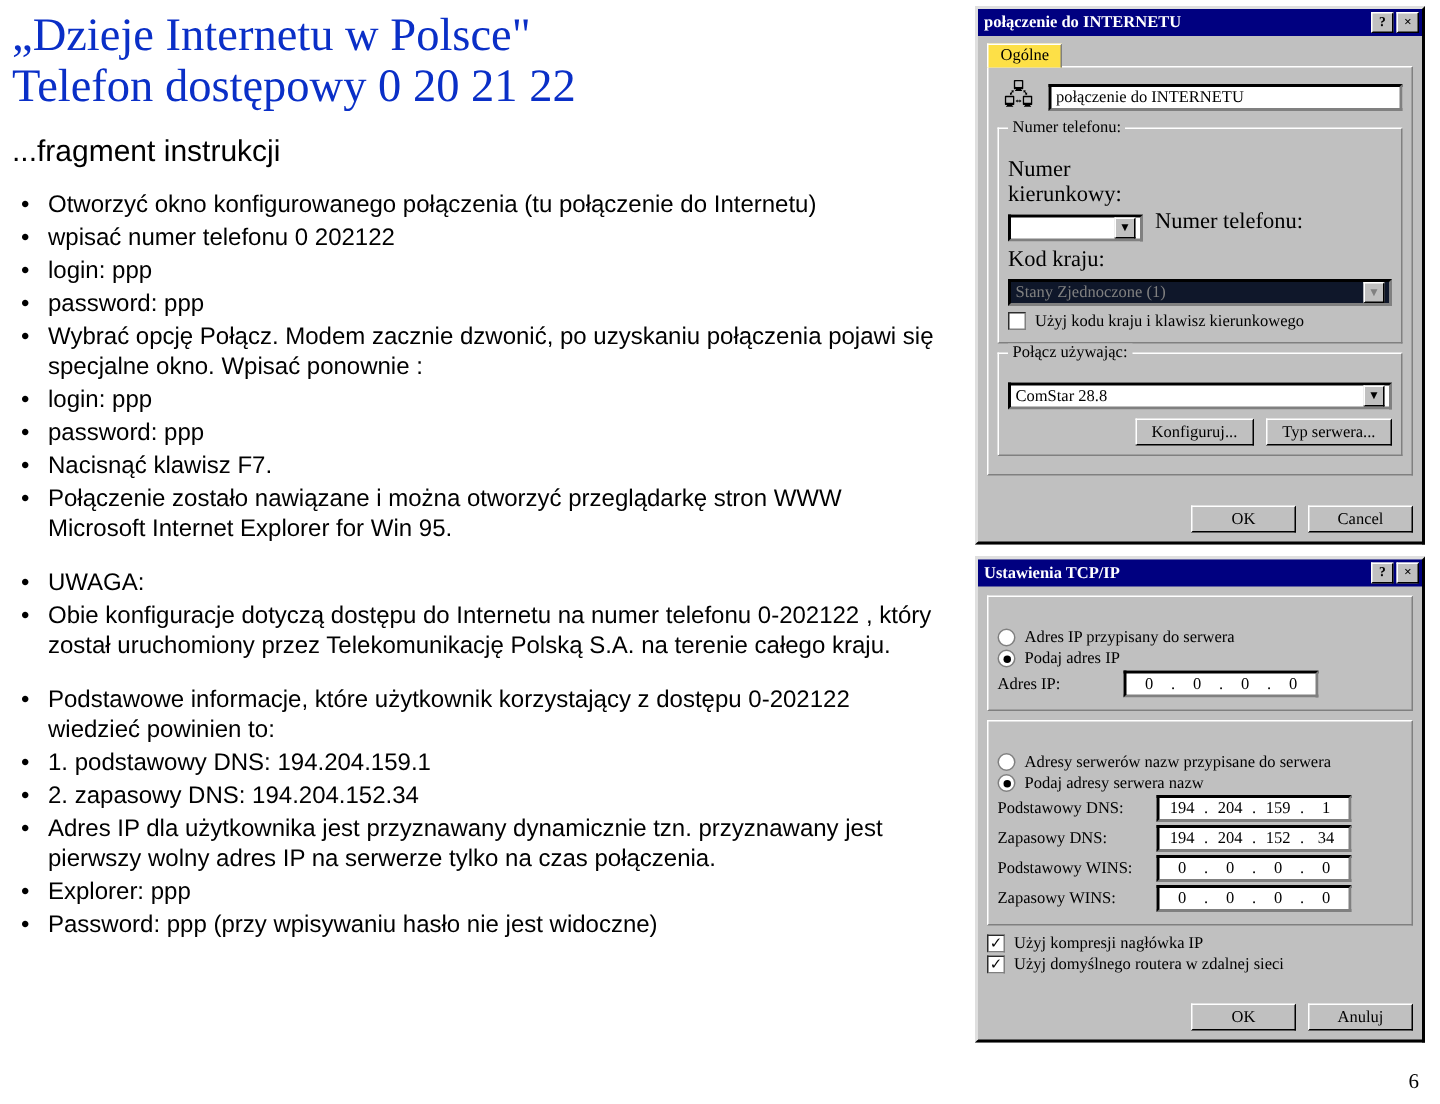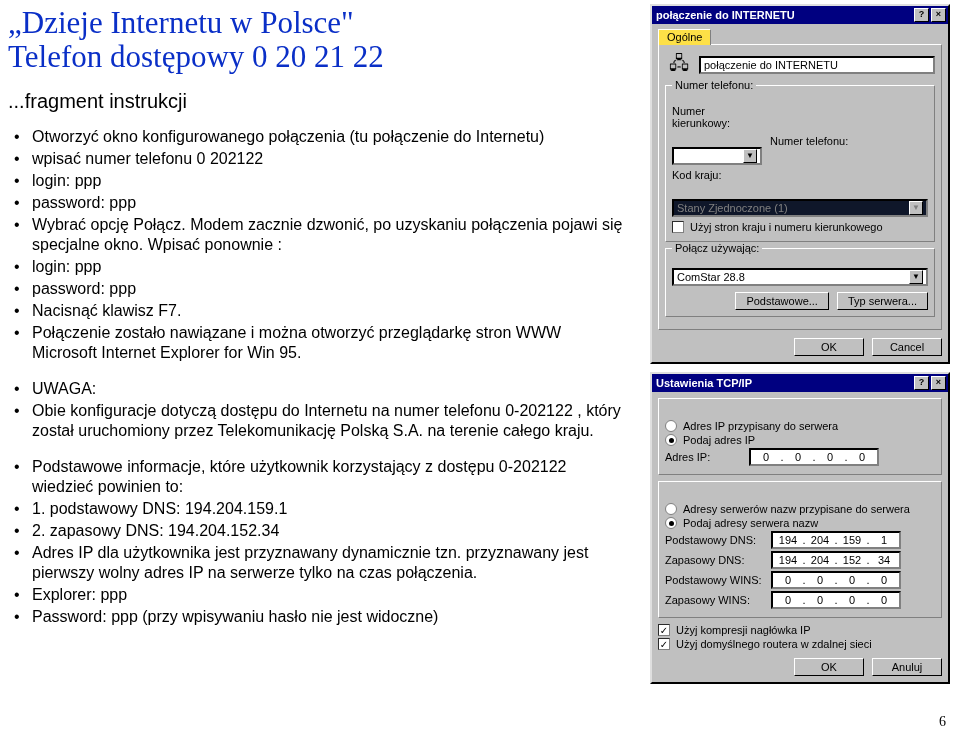--- a/index.html
+++ b/index.html
@@ -45,21 +45,21 @@
     font-size: 14px; font-family: "Times New Roman", serif;
   }
   .right {
     position: absolute; left: 650px; top: 4px; width: 300px;
   }
   
   .win {
     background: #c0c0c0;
     border: 2px solid #000;
     border-top-color: #dfdfdf; border-left-color: #dfdfdf;
-    font-family: Liberation Sans, sans-serif;
+    font-family: Liberation Serif, serif;
     font-size: 11px;
     margin-bottom: 8px;
   }
   .titlebar {
     background: #000080; color: #fff;
     height: 18px; display: flex; align-items: center;
     padding: 0 2px 0 4px; font-weight: bold;
     justify-content: space-between;
   }
   .titlebar .tbtns { display: flex; gap: 2px; }
@@ -81,21 +81,21 @@
   }
   .group {
     border: 1px solid #808080;
     border-top-color:#fff; border-left-color:#fff;
     margin: 6px 0; padding: 19px 6px 6px 6px; position: relative;
   }
   .group > legend, .group-legend {
     position: absolute; top: -7px; left: 6px;
     background:#c0c0c0; padding: 0 3px; font-size:11px;
   }
-  .label { font-size: 11px; display:block; margin-bottom:18px; }
+  .label { font-size: 15px; display:block; margin-bottom:4px; }
   .inline { display: flex; gap: 8px; align-items: flex-end; }
   .field, .combo {
     background: #fff; border: 2px inset #808080;
     border-top-color:#404040; border-left-color:#404040;
     height: 18px; font-size: 11px; padding: 1px 3px;
   }
   .combo { width: 100%; display:flex; align-items:center; justify-content:space-between; }
   .combo.disabled { background:#0f172a; color:#808080; }
   .arrow {
     width: 14px; height: 14px; background:#c0c0c0;
@@ -110,21 +110,21 @@
   .row { display:flex; gap:6px; align-items:center; margin: 2px 0; }
   .cb { width:12px; height:12px; background:#fff; border:1px inset #808080; display:inline-flex; align-items:center; justify-content:center; font-size:10px; }
   .rb { width:12px; height:12px; border-radius:50%; background:#fff; border:1px solid #808080; display:inline-flex; align-items:center; justify-content:center; }
   .rb .dot { width:5px; height:5px; border-radius:50%; background:#000; }
   .ipfield {
     background:#fff; border:2px inset #808080; border-top-color:#404040; border-left-color:#404040;
     display:flex; align-items:center; height:18px; padding:0 2px;
   }
   .ipfield span { width:26px; text-align:center; font-size:11px; }
   .ipfield .dot { width:6px; text-align:center; }
-  .btns-right { display:flex; gap:8px; justify-content:flex-end; margin-top:8px; }
+  .btns-right { display:flex; gap:8px; justify-content:flex-end; margin-top:20px; }
   .head-strip { display:flex; gap:6px; align-items:center; margin-bottom:4px; }
   .icon-box { width:28px; height:28px; background:#c0c0c0; display:flex; align-items:center; justify-content:center; font-size:18px; }
 </style>
 </head>
 <body>
 
 <div class="slide-content">
   <div class="title">
     <span>„Dzieje Internetu w Polsce"</span><br>
     <span>Telefon dostępowy 0 20 21 22</span>
@@ -184,31 +184,31 @@
               <span class="label">Numer telefonu:</span>
             </div>
           </div>
           <span class="label" style="margin-top:4px">Kod kraju:</span>
           <div class="combo disabled">
             <span>Stany Zjednoczone (1)</span>
             <div class="arrow">▼</div>
           </div>
           <div class="row" style="margin-top:4px">
             <div class="cb"></div>
-            <span>Użyj stron kraju i numeru kierunkowego</span>
+            <span>Użyj kodu kraju i klawisz kierunkowego</span>
           </div>
         </div>
         <div class="group">
           <div class="group-legend">Połącz używając:</div>
           <div class="combo">
             <span>ComStar 28.8</span>
             <div class="arrow">▼</div>
           </div>
           <div class="btns-right" style="margin-top:6px">
-            <div class="btn">Podstawowe...</div>
+            <div class="btn">Konfiguruj...</div>
             <div class="btn">Typ serwera...</div>
           </div>
         </div>
       </div>
       <div class="btns-right">
         <div class="btn">OK</div>
         <div class="btn">Cancel</div>
       </div>
     </div>
   </div>

